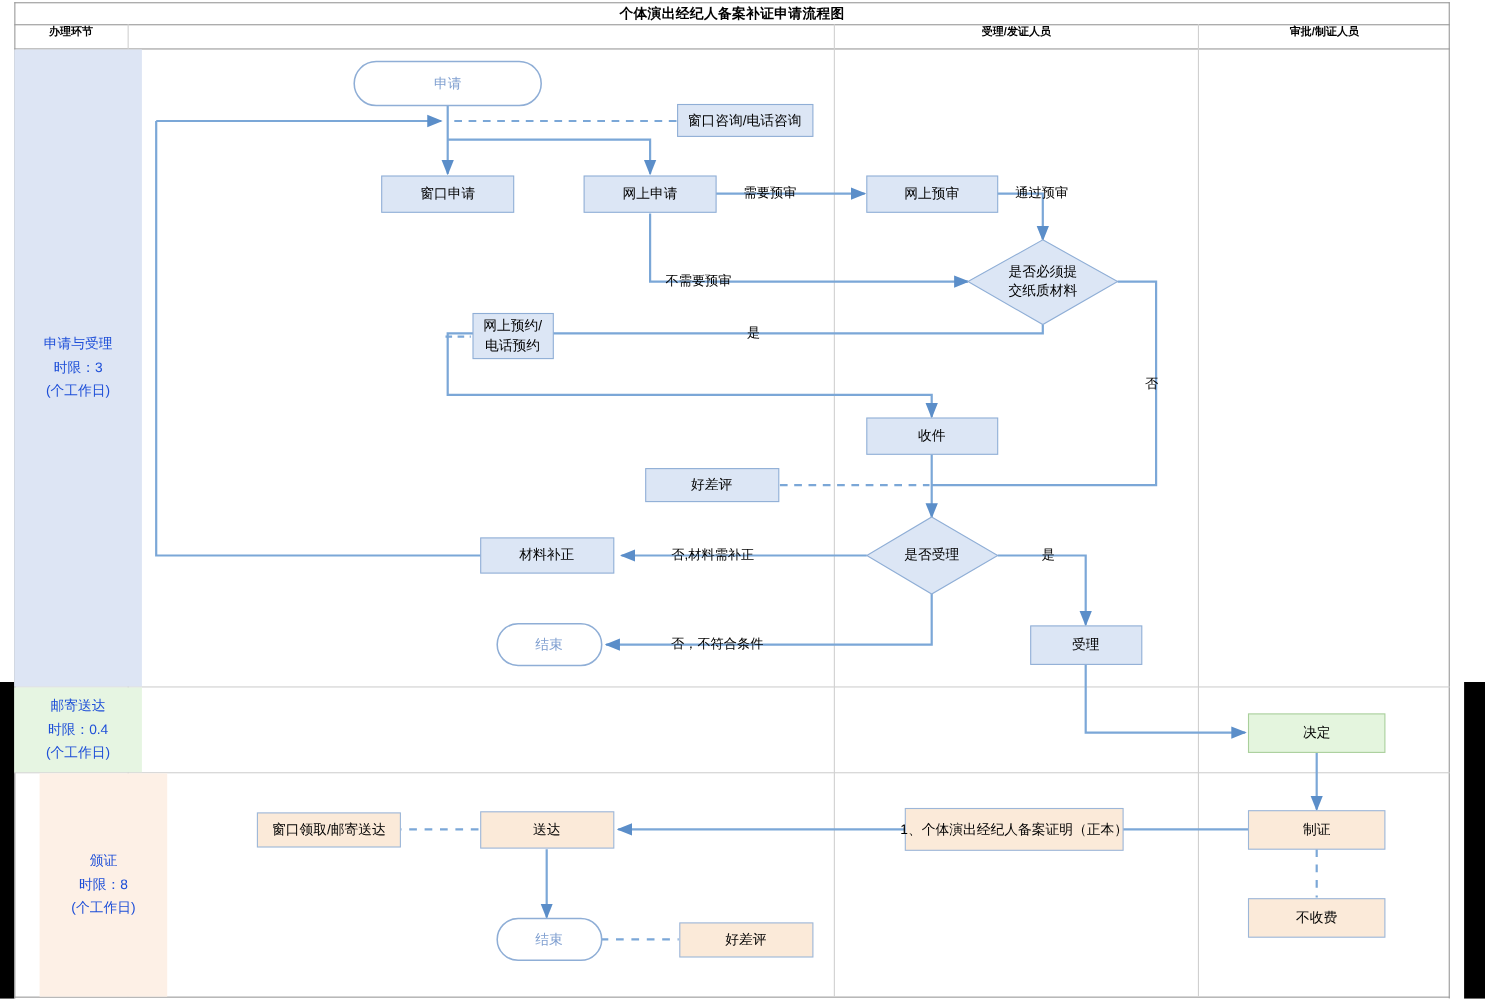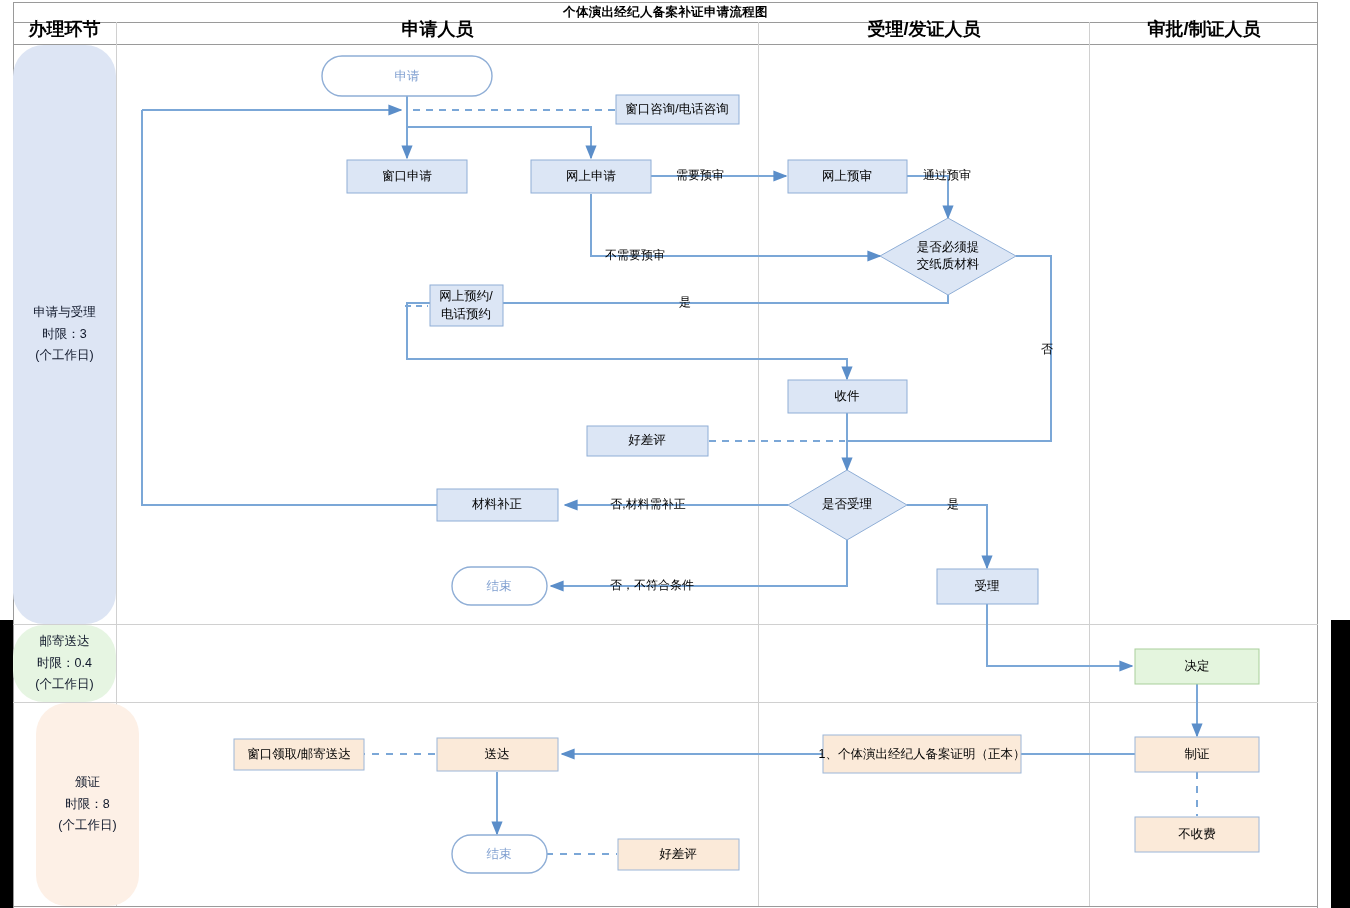--- a/index.html
+++ b/index.html
@@ -39,38 +39,37 @@
     color: #000;
     letter-spacing: .3px;
   }
   .col-header {
     position: absolute;
     top: 22px;
     height: 14px;
     display: flex;
     align-items: center;
     justify-content: center;
-    font-size: 18px;
+    font-size: 10px;
     font-weight: bold;
     color: #000;
   }
   .lane-label {
     position: absolute;
     left: 13px;
-    width: 103px;
+    width: 116px;
     display: flex;
     flex-direction: column;
     align-items: center;
     justify-content: center;
     font-size: 12.5px;
-    color: #0f172a;
+    color: #1d4ed8;
     line-height: 1.75;
     text-align: center;
     box-sizing: border-box;
-    border-radius: 31px;
   }
   .lane-label span { display: block; white-space: nowrap; }
   .lane-apply  { background: #dde5f4; }
   .lane-review { background: #e6f5e2; }
   .lane-issue  { background: #fdf0e6; }
 
   
   .bleed {
     position: absolute;
     background: #000;
@@ -118,21 +117,20 @@
   <div class="grid-line" style="left:116px; top:22px; width:1px;height:884px;"></div>
   <div class="grid-line" style="left:758px; top:22px; width:1px;height:884px;"></div>
   <div class="grid-line" style="left:1089px;top:22px; width:1px;height:884px;"></div>
 
   <div class="grid-line" style="left:13px;top:624px;width:1305px;height:1px;"></div>
   <div class="grid-line" style="left:13px;top:702px;width:1305px;height:1px;"></div>
 
   <div class="title-bar">个体演出经纪人备案补证申请流程图</div>
 
   <div class="col-header" style="left:13px;  width:103px;">办理环节</div>
-  <div class="col-header" style="left:117px; width:641px;">申请人员</div>
   <div class="col-header" style="left:759px; width:330px;">受理/发证人员</div>
   <div class="col-header" style="left:1090px;width:228px;">审批/制证人员</div>
 
   <div class="lane-label lane-apply" style="top:45px;height:579px;">
     <span>申请与受理</span>
     <span>时限：3</span>
     <span>(个工作日)</span>
   </div>
   <div class="lane-label lane-review" style="top:625px;height:77px;">
     <span>邮寄送达</span>

